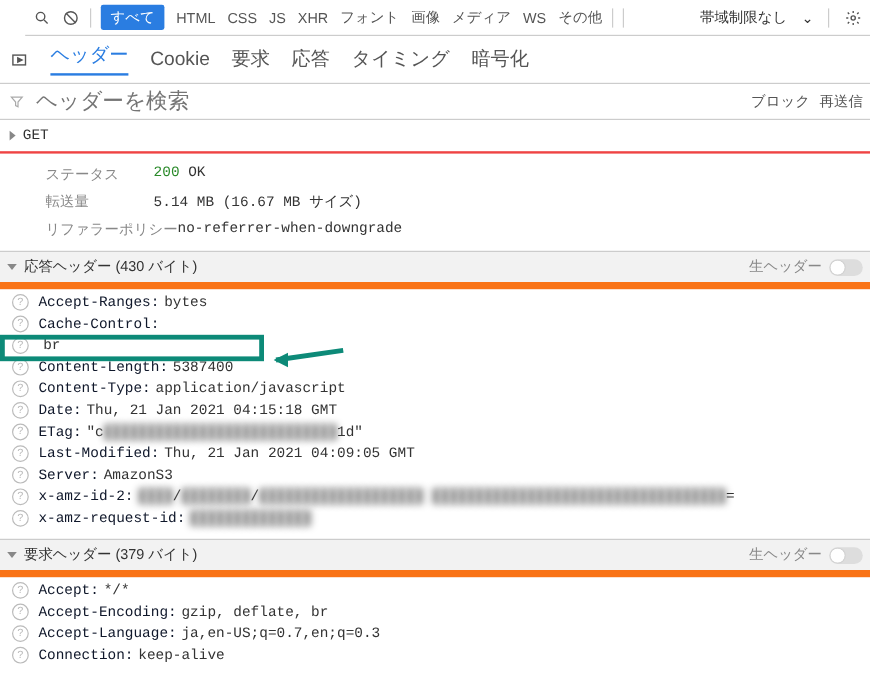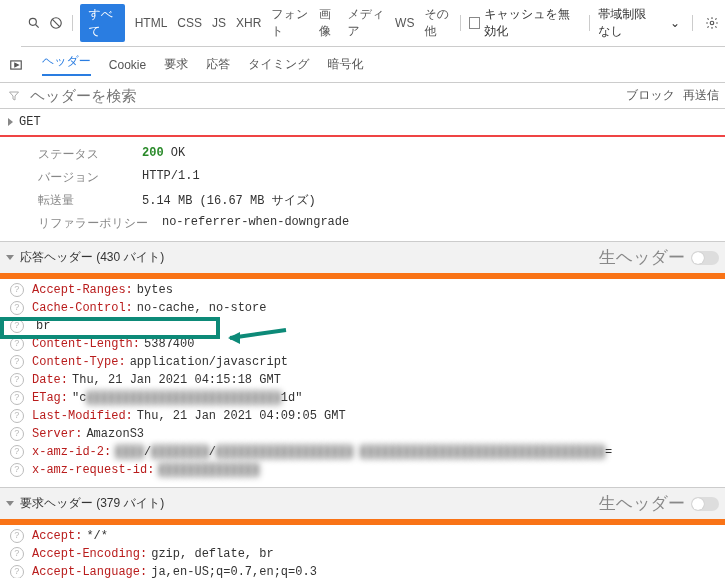--- a/index.html
+++ b/index.html
@@ -11,47 +11,47 @@
 .filter-tabs { display: flex; align-items: center; gap: 10px; }
 .filter-all { background: #2a7de1; color: #fff; padding: 2px 8px; border-radius: 2px; }
 .filter-tab { color: #555; font-size: 12px; }
 .divider { width: 1px; height: 16px; background: #ccc; }
 .checkbox { display: flex; align-items: center; gap: 4px; }
 .checkbox-box { width: 12px; height: 12px; border: 1px solid #888; }
 .toolbar1-right { margin-left: auto; display: flex; align-items: center; gap: 12px; }
 
 .toolbar2 { display: flex; align-items: center; gap: 18px; padding: 6px 8px; border-bottom: 1px solid #ccc; }
 .t2-icon { width: 16px; height: 16px; display: inline-flex; align-items: center; justify-content: center; color: #555; }
-.t2-tab { color: #555; font-size: 12px; }
+.t2-tab { color: #555; font-size: 16px; }
 .t2-tab.active { color: #2a7de1; }
 
 .toolbar3 { display: flex; align-items: center; gap: 8px; padding: 4px 6px; border-bottom: 1px solid #ccc; }
-.search-input { border: none; outline: none; color: #6d28d9; font-size: 15px; flex: 1; min-width: 0; }
+.search-input { border: none; outline: none; color: #6d28d9; font-size: 18px; flex: 1; min-width: 0; }
 .t3-right { margin-left: auto; display: flex; align-items: flex-start; gap: 8px; font-size: 12px; color: #555; }
 
 .request-line { display: flex; align-items: center; gap: 6px; padding: 6px 8px; border-bottom: 2px solid #ef4444; }
 .tri { display: inline-block; width: 0; height: 0; border-left: 5px solid #888; border-top: 4px solid transparent; border-bottom: 4px solid transparent; }
 .url-text { color: #888; }
 
 .meta { padding: 6px 0 6px 38px; }
-.meta-row { display: flex; padding: 3px 0; gap: 14px; }
+.meta-row { display: flex; padding: 3px 0; }
 .meta-label { color: #888; min-width: 90px; }
 .meta-val { color: #333; }
-.status-200 { color: #2a8a2a; font-weight: bold; }
+.status-200 { color: #2a8a2a; font-weight: normal; }
 
 .section-header { display: flex; align-items: center; padding: 4px 6px; background: #f2f2f2; border-top: 1px solid #ccc; border-bottom: 6px solid #f97316; }
 .tri-down { display: inline-block; width: 0; height: 0; border-top: 5px solid #888; border-left: 4px solid transparent; border-right: 4px solid transparent; margin-right: 6px; }
-.section-right { margin-left: auto; display: flex; align-items: center; gap: 6px; color: #888; font-size: 17px; }
+.section-right { margin-left: auto; display: flex; align-items: center; gap: 6px; color: #888; font-size: 12px; }
 .toggle { width: 28px; height: 14px; border-radius: 7px; background: #ddd; position: relative; }
 .toggle::after { content: ""; width: 12px; height: 12px; border-radius: 50%; background: #fff; position: absolute; top: 1px; left: 1px; box-shadow: 0 0 1px rgba(0,0,0,.3); }
 
 .header-list { padding: 2px 0 8px 0; }
 .header-row { display: flex; align-items: center; padding: 2px 4px 2px 10px; }
 .qmark { width: 14px; height: 14px; border: 1px solid #bbb; border-radius: 50%; color: #bbb; font-size: 9px; display: inline-flex; align-items: center; justify-content: center; margin-right: 8px; flex-shrink: 0; }
-.hname { color: #b91c1c; }
+.hname { color: #0f172a; }
 .hval { color: #333; margin-left: 4px; }
 .blur { text-shadow: 0 0 6px #999; color: transparent; user-select: none; }
 
 .highlight-row { position: relative; }
 .highlight-box { position: absolute; left: 0; top: 0; height: 22px; width: 220px; border: 4px solid #0d8a78; box-sizing: border-box; pointer-events: none; }
 .arrow { position: absolute; left: 228px; top: 11px; pointer-events: none; }
 </style>
 </head>
 <body>
 
@@ -75,24 +75,20 @@
     <span class="filter-tab">CSS</span>
     <span class="filter-tab">JS</span>
     <span class="filter-tab">XHR</span>
     <span class="filter-tab">フォント</span>
     <span class="filter-tab">画像</span>
     <span class="filter-tab">メディア</span>
     <span class="filter-tab">WS</span>
     <span class="filter-tab">その他</span>
   </div>
   <span class="divider"></span>
-  <div class="checkbox">
-    <span class="checkbox-box"></span>
-    <span>キャッシュを無効化</span>
-  </div>
   <span class="divider"></span>
   <div class="toolbar1-right">
     <span>帯域制限なし</span>
     <span>⌄</span>
     <span class="divider"></span>
     <span class="icon-btn">
       <svg width="14" height="14" viewBox="0 0 24 24" stroke="currentColor" stroke-width="2" fill="none">
           <circle cx="12" cy="12" r="3"></circle>
           <path d="M12 2v3M12 19v3M4.2 4.2l2.1 2.1M17.7 17.7l2.1 2.1M2 12h3M19 12h3M4.2 19.8l2.1-2.1M17.7 6.3l2.1-2.1"></path>
         </svg>
@@ -132,24 +128,20 @@
   <span class="tri"></span>
   <span>GET</span>
 </div>
 
 <div class="meta mono">
   <div class="meta-row">
       <span class="meta-label">ステータス</span>
       <span class="meta-val"><span class="status-200">200</span> <span>OK</span></span>
     </div>
   <div class="meta-row">
-      <span class="meta-label">バージョン</span>
-      <span class="meta-val">HTTP/1.1</span>
-    </div>
-  <div class="meta-row">
       <span class="meta-label">転送量</span>
       <span class="meta-val">5.14 MB (16.67 MB サイズ)</span>
     </div>
   <div class="meta-row">
       <span class="meta-label">リファラーポリシー</span>
       <span class="meta-val">no-referrer-when-downgrade</span>
     </div>
 </div>
 
 <div class="section-header">
@@ -163,21 +155,20 @@
 
 <div class="header-list mono" id="response-headers">
     <div class="header-row">
       <span class="qmark">?</span>
       <span class="hname">Accept-Ranges:</span>
       <span class="hval">bytes</span>
     </div>
     <div class="header-row">
       <span class="qmark">?</span>
       <span class="hname">Cache-Control:</span>
-      <span class="hval">no-cache, no-store</span>
     </div>
     <div class="header-row highlight-row">
       <span class="qmark">?</span>
       <span class="hval">br</span>
       <div class="highlight-box"></div>
       <span class="arrow"><svg width="60" height="20">
           <line x1="58" y1="2" x2="2" y2="10" stroke="#0d8a78" stroke-width="4"></line>
           <polygon points="0,10 12,4 12,16" fill="#0d8a78"></polygon>
         </svg></span>
     </div>

